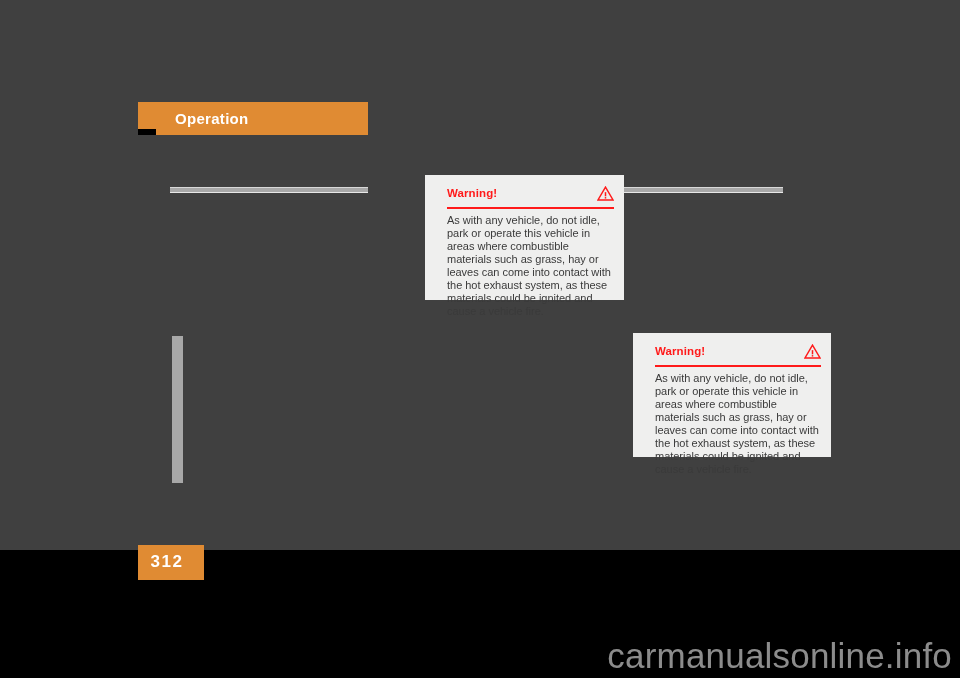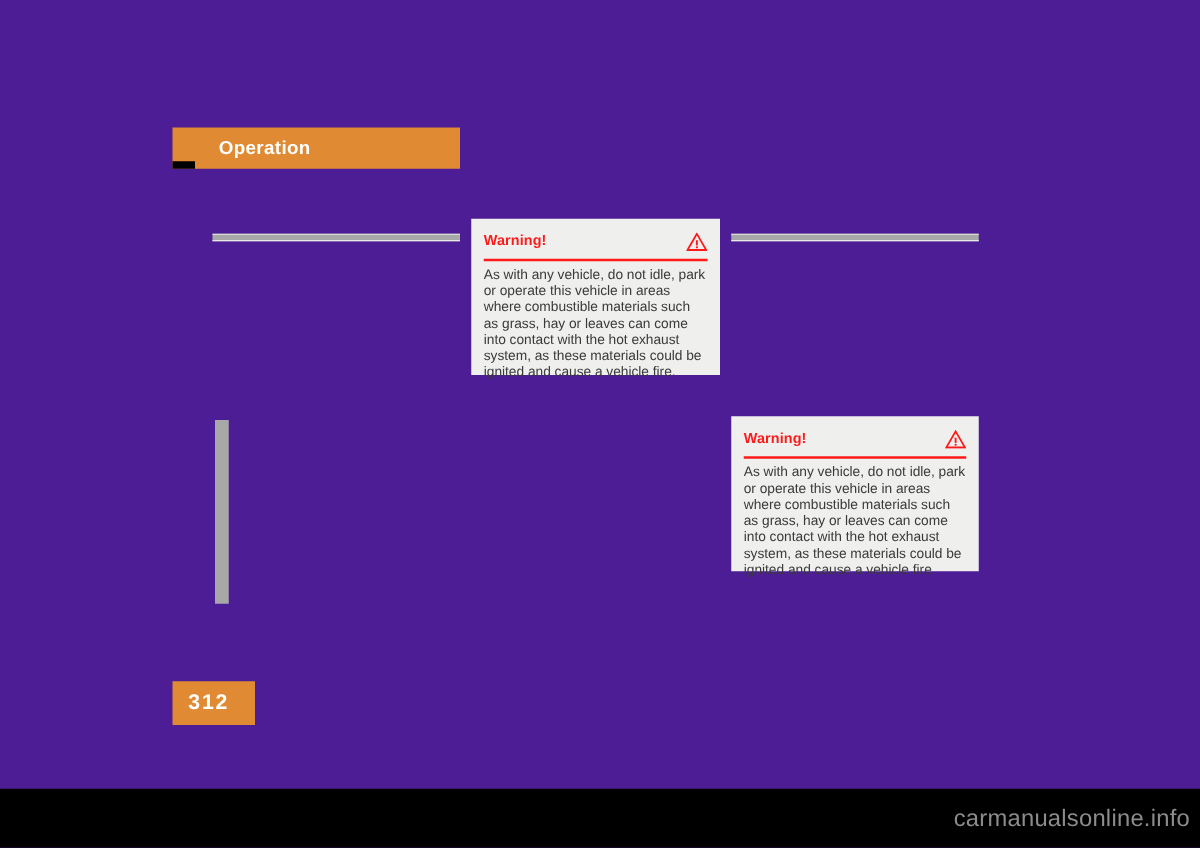--- a/index.html
+++ b/index.html
@@ -13,22 +13,22 @@
     position: relative;
     overflow: hidden;
     font-family: "Liberation Sans", sans-serif;
     -webkit-font-smoothing: antialiased;
   }
 
   .page {
     position: absolute;
     left: 0; top: 0;
     width: 960px;
-    height: 631px;
-    background: #4c1d95;
+    height: 550px;
+    background: #404040;
   }
 
   
   .chapter-header {
     position: absolute;
     left: 138px;
     top: 102px;
     width: 230px;
     height: 33px;
     background: #e08b33;
@@ -79,21 +79,22 @@
     width: 11px;
     height: 147px;
     background: #a8a8a8;
   }
 
   
   .warning-box {
     position: absolute;
     background: #efefee;
     box-sizing: border-box;
-    padding: 8px 10px 10px 10px;
+    padding: 8px 10px 10px 22px;
+    margin-left: 48px;
   }
   .warning-box-1 {
     left: 377px;
     top: 175px;
     width: 199px;
     height: 125px;
   }
   .warning-box-2 {
     left: 585px;
     top: 333px;
@@ -152,21 +153,21 @@
     color: #ffffff;
     letter-spacing: 1.5px;
     line-height: 20px;
   }
 
   
   .watermark {
     position: absolute;
     right: 8px;
     top: 640px;
-    font-size: 19px;
+    font-size: 35px;
     color: #8c8c8c;
     letter-spacing: 0.2px;
     line-height: 32px;
     white-space: nowrap;
   }
 </style>
 </head>
 <body>
 
 <div class="page">

